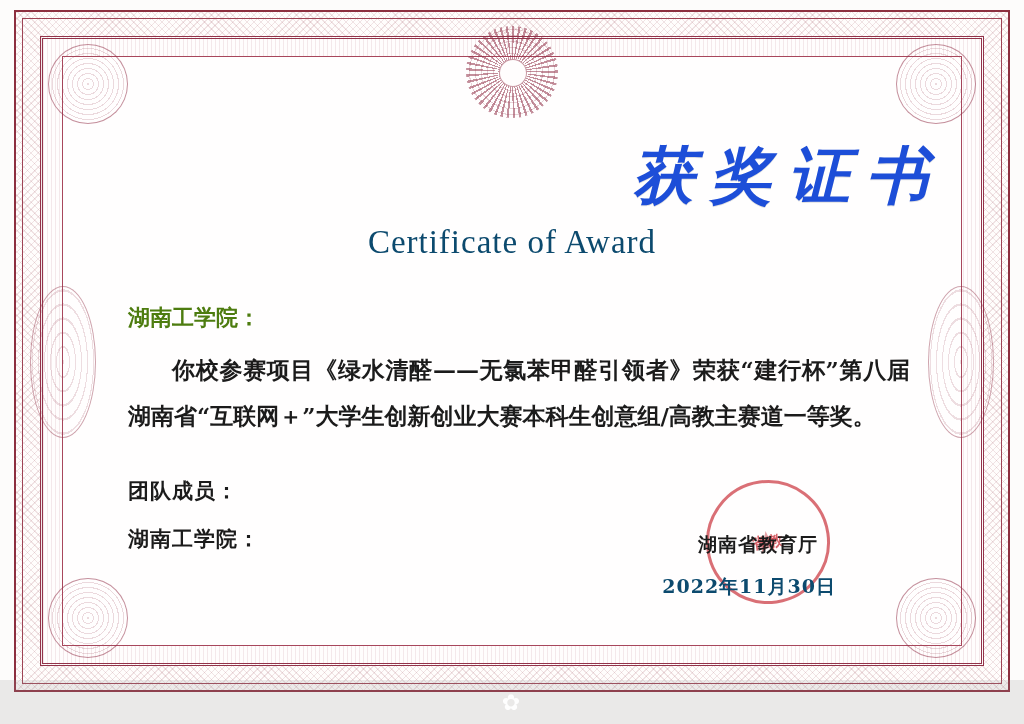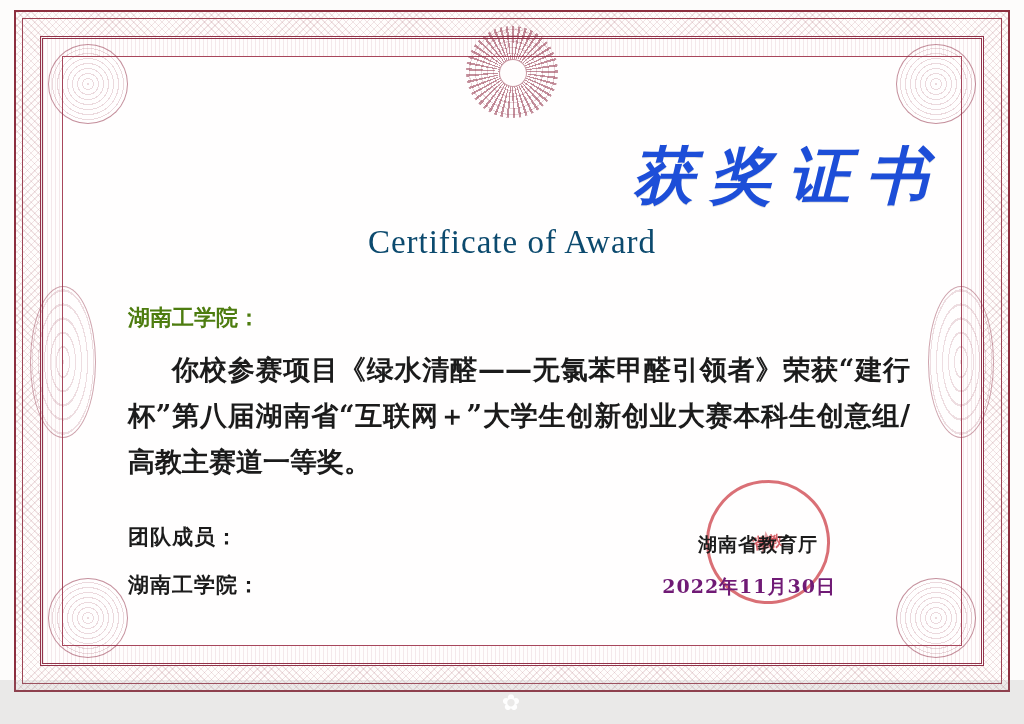--- a/index.html
+++ b/index.html
@@ -179,21 +179,21 @@
     font-size: 22px;
     font-weight: bold;
     color: #4d7c0f;
   }
 
   .body-text {
     margin-top: 14px;
     margin-left: 48px;
     margin-right: 34px;
     font-family: "DejaVu Serif", "Liberation Serif", serif;
-    font-size: 27px;
+    font-size: 23px;
     font-weight: bold;
     line-height: 46px;
     color: #1b1b1b;
     text-indent: 44px;
     text-align: justify;
   }
 
   .members-block {
     margin-top: 30px;
     margin-left: 48px;
@@ -275,21 +275,21 @@
     letter-spacing: 1px;
     z-index: 2;
   }
   .date {
     position: absolute;
     right: 78px;
     bottom: 40px;
     font-family: "DejaVu Serif", "Liberation Serif", serif;
     font-size: 19px;
     font-weight: bold;
-    color: #701a75;
+    color: #0c4a6e;
     letter-spacing: 1px;
     z-index: 2;
     margin-top: 37px;
   }
 
   
   .watermark {
     position: absolute;
     left: 0;
     bottom: 0;

